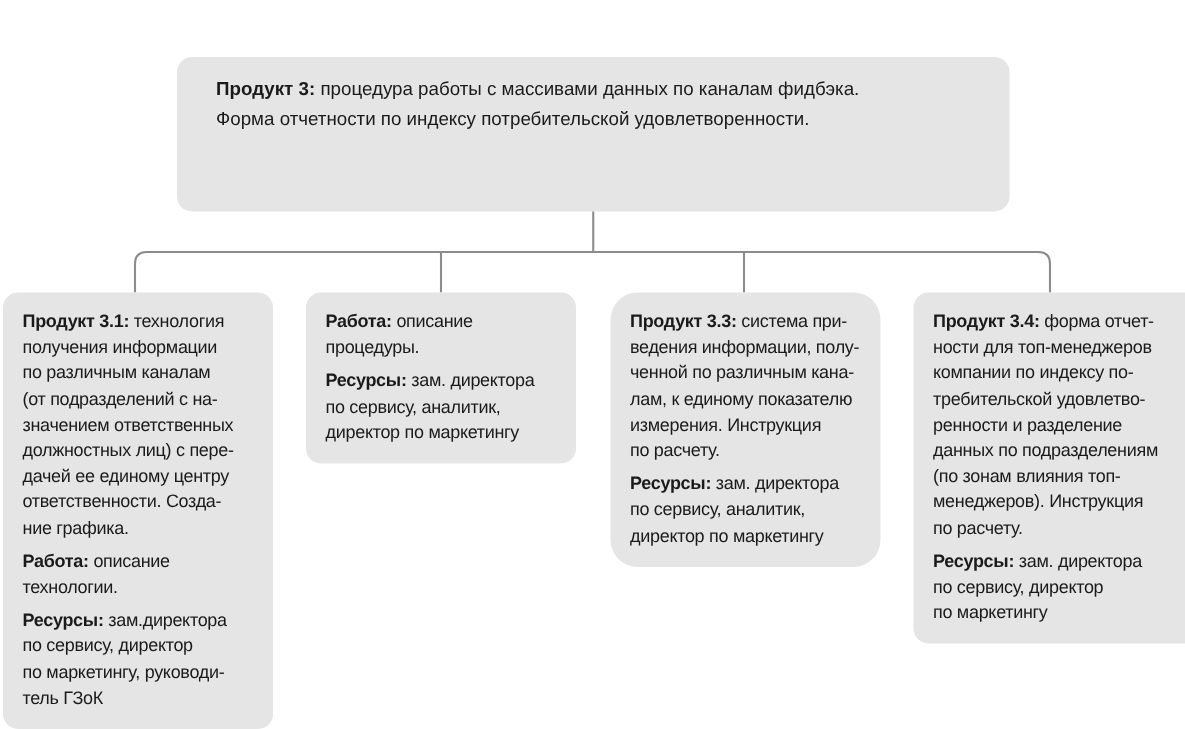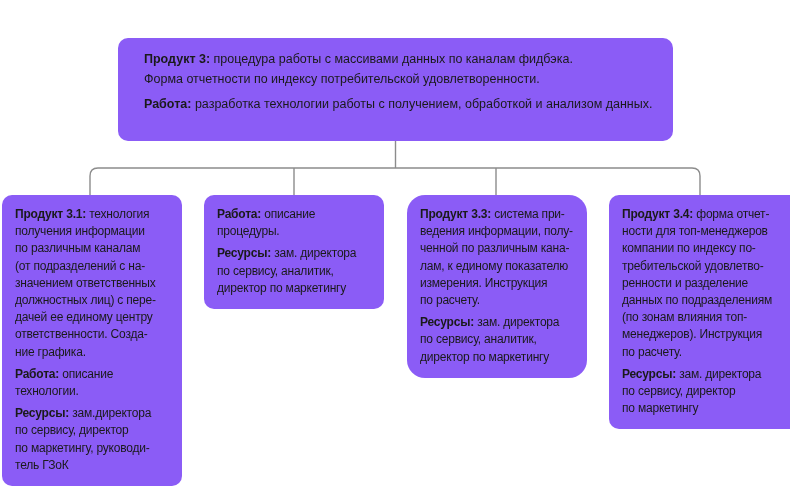--- a/index.html
+++ b/index.html
@@ -18,21 +18,21 @@
     left: 0;
     width: 100%;
     text-align: center;
     font-size: 16px;
     font-weight: bold;
     letter-spacing: 0.2px;
     color: #111111;
   }
   .box {
     position: absolute;
-    background: #8b5cf6;
+    background: #e5e5e5;
     border-radius: 10px;
     box-sizing: border-box;
   }
   .box p { margin: 0; }
   .box p + p { margin-top: 5px; }
   .box b { font-weight: bold; }
   .root-box {
     left: 118px;
     top: 38px;
     width: 555px;
@@ -70,24 +70,20 @@
 </head>
 <body>
 
 <div class="canvas">
 
 
   <div class="box root-box">
     <p>
       <b>Продукт 3:</b>
       <span>процедура работы с массивами данных по каналам фидбэка.<br>Форма отчетности по индексу потребительской удовлетворенности.</span>
-    </p>
-    <p>
-      <b>Работа:</b>
-      <span>разработка технологии работы с получением, обработкой и анализом данных.</span>
     </p>
   </div>
 
   <svg class="connector" viewBox="0 0 790 486" xmlns="http://www.w3.org/2000/svg">
     <path d="M395.5 141 L395.5 168"></path>
     <path d="M90 195 L90 176 Q90 168 98 168 L692 168 Q700 168 700 176 L700 195"></path>
     <path d="M294 168 L294 195"></path>
     <path d="M496 168 L496 195"></path>
   </svg>
 

